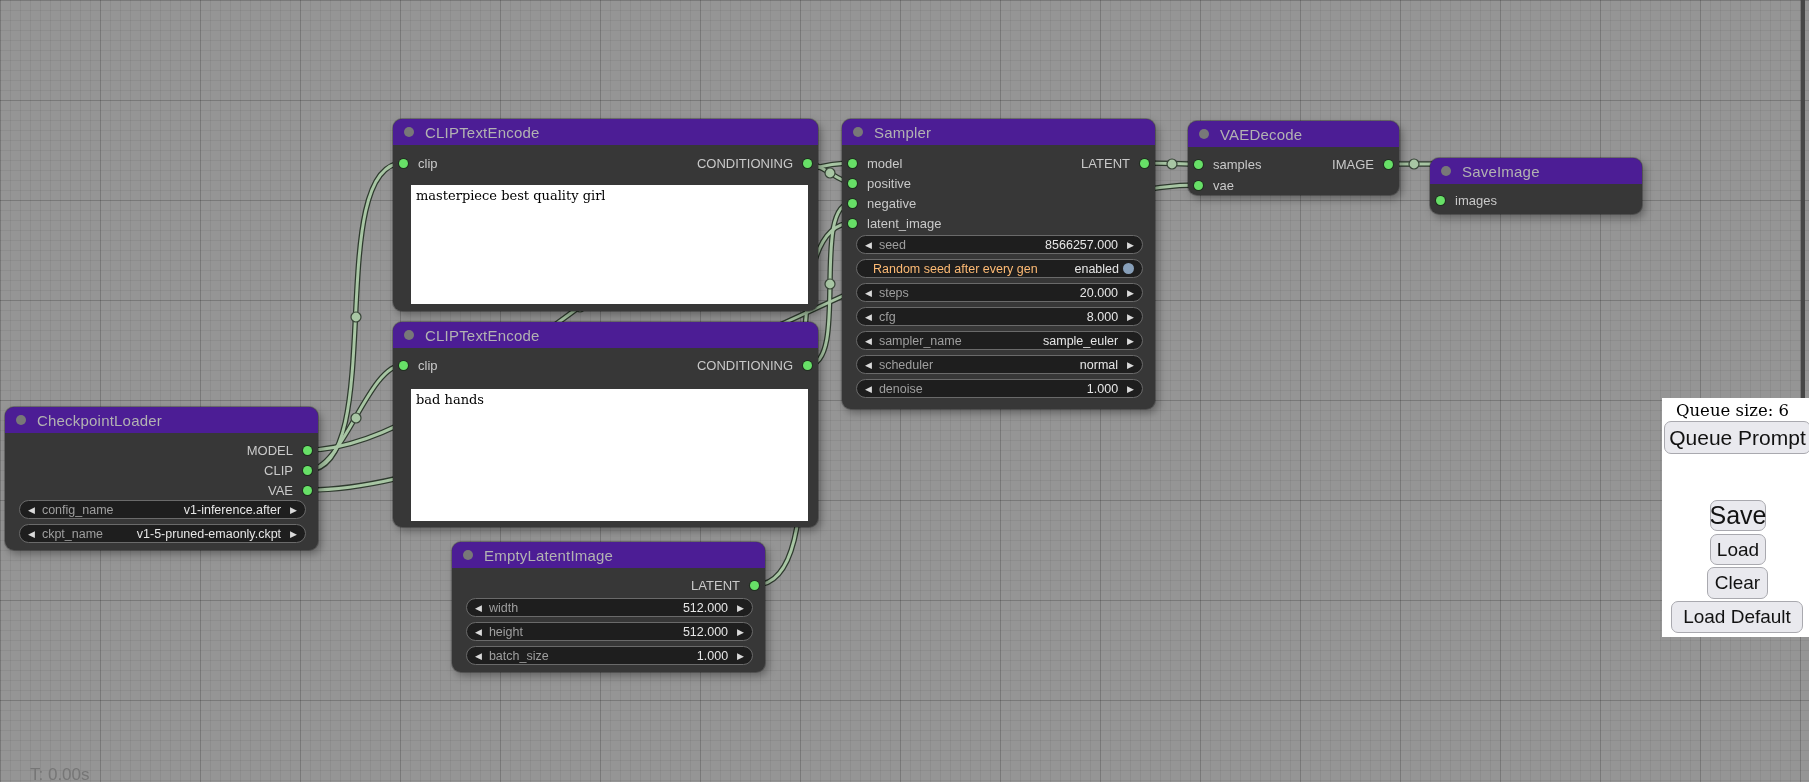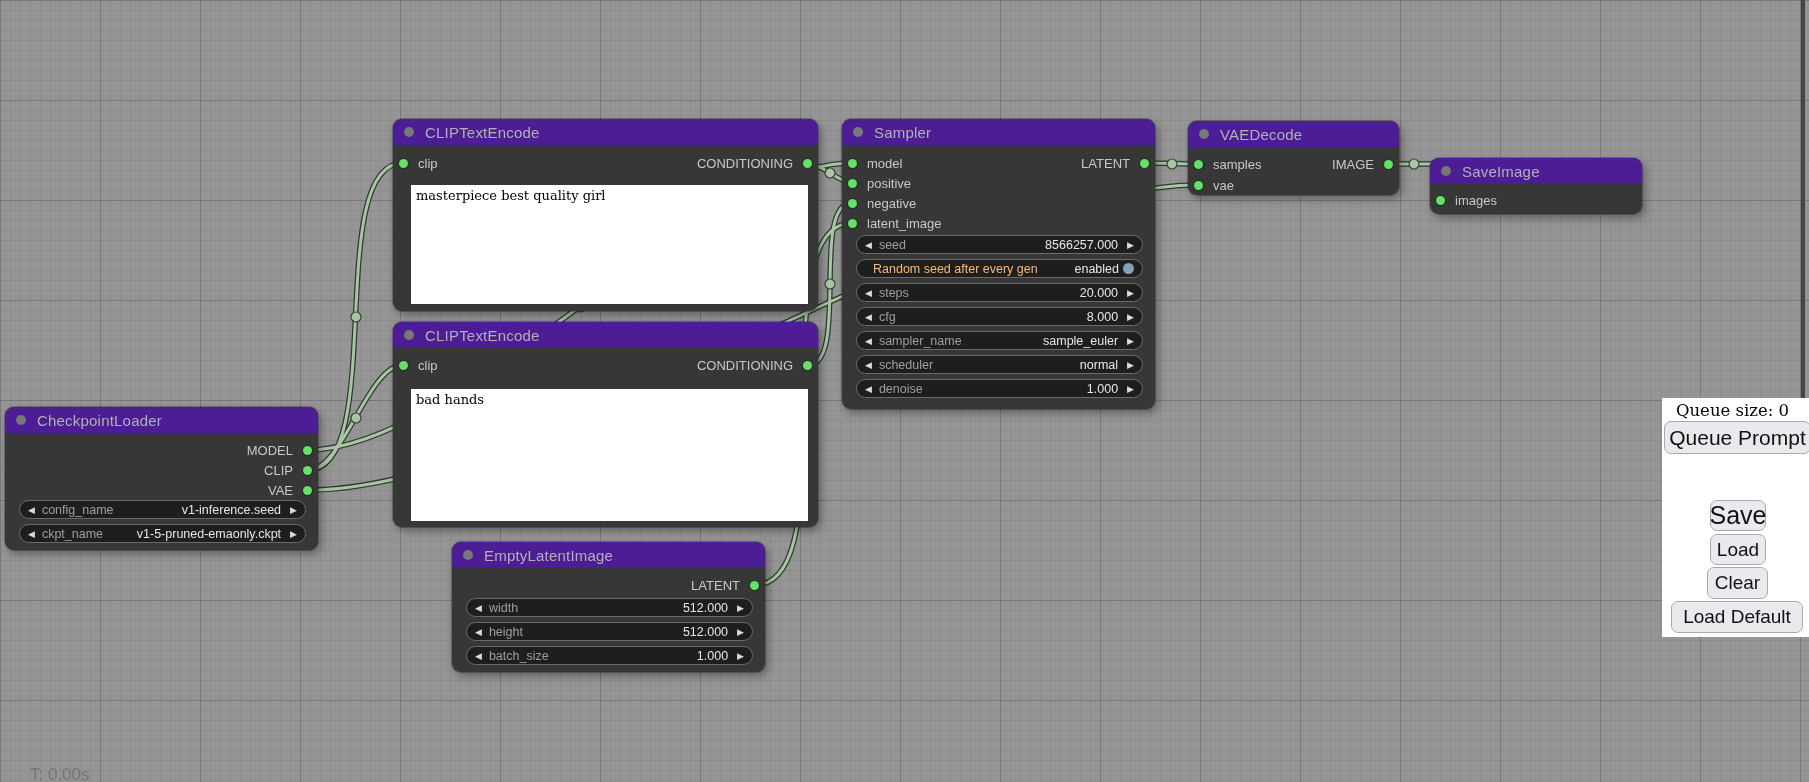--- a/index.html
+++ b/index.html
@@ -120,21 +120,21 @@
       <span>CLIP</span>
       <span class="sdot"></span>
     </div>
     <div class="slot out" style="top:75px;">
       <span>VAE</span>
       <span class="sdot"></span>
     </div>
     <div class="widget" style="top:93px;">
       <span class="warrow">◀</span>
       <span class="wlabel">config_name</span>
-      <span class="wvalue">v1-inference.seed</span>
+      <span class="wvalue">v1-inference.after</span>
       <span class="warrow">▶</span>
     </div>
     <div class="widget" style="top:117px;">
       <span class="warrow">◀</span>
       <span class="wlabel">ckpt_name</span>
       <span class="wvalue">v1-5-pruned-emaonly.ckpt</span>
       <span class="warrow">▶</span>
     </div>
   </div>
 
@@ -293,21 +293,21 @@
     </div>
     <div class="slot in" style="top:34px;">
       <span class="sdot"></span>
       <span>images</span>
     </div>
   </div>
 
   <div id="scrollbar"></div>
 
   <div id="sidebar">
-    <div class="qsize">Queue size: 0</div>
+    <div class="qsize">Queue size: 6</div>
     <div class="btn" id="btn-queue">Queue Prompt</div>
     <div class="btn" id="btn-save">Save</div>
     <div class="btn" id="btn-load">Load</div>
     <div class="btn" id="btn-clear">Clear</div>
     <div class="btn" id="btn-loaddefault">Load Default</div>
   </div>
 
 </div>
 
 </body></html>

